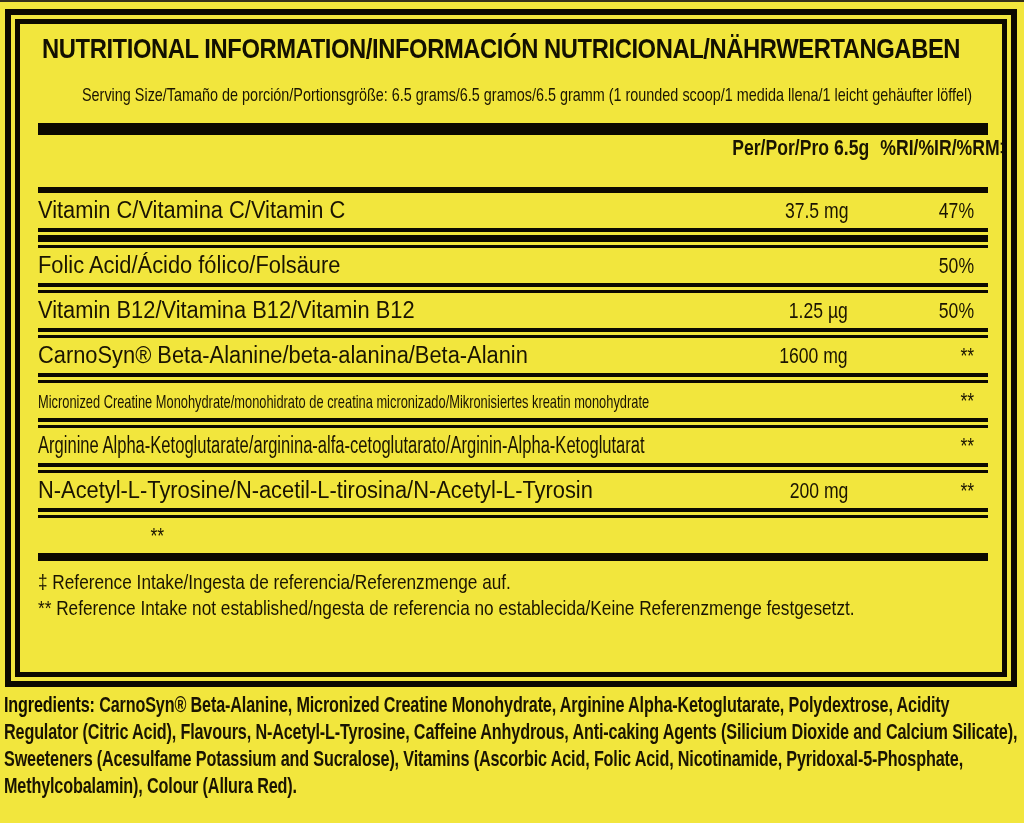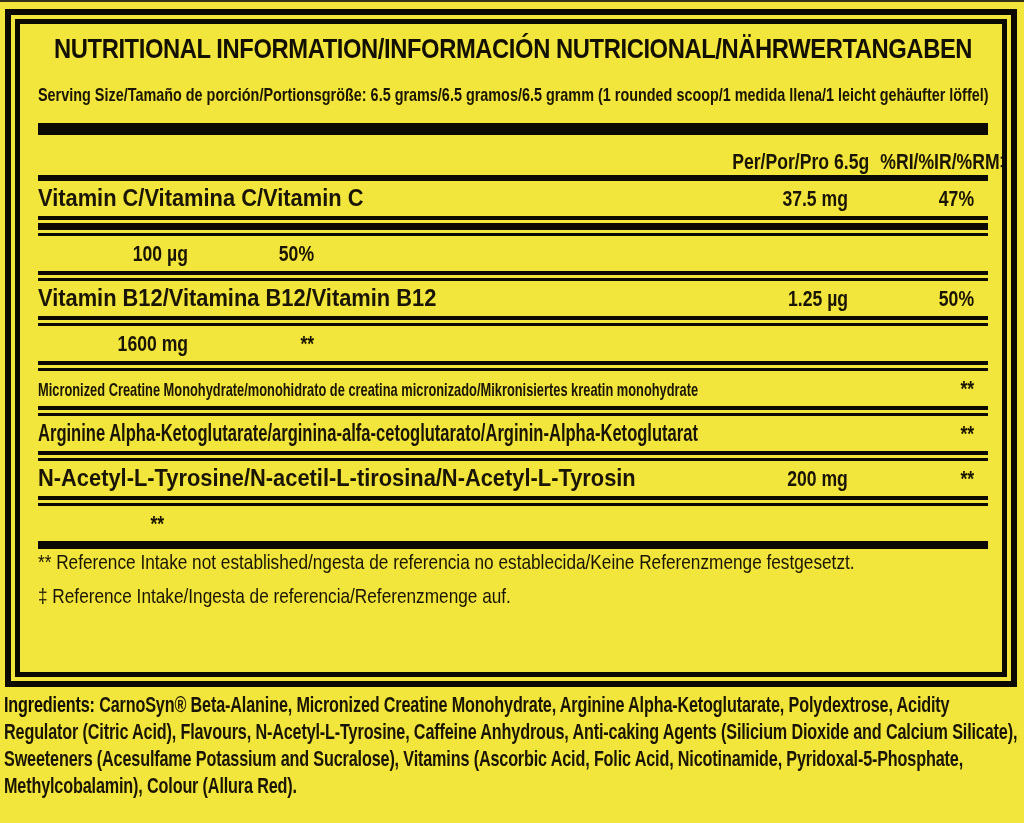--- a/index.html
+++ b/index.html
@@ -17,29 +17,29 @@
     border:6px solid #0c0900;box-sizing:border-box;background:#f2e63d;
   }
   .panel-inner{
     margin:4px;border:5px solid #0c0900;box-sizing:border-box;
     height:calc(100% - 8px);
     padding:0 14px 0 18px;overflow:hidden;
   }
   .fit{display:inline-block;white-space:nowrap;}
   .fl{transform-origin:0 50%;}
   .fr{transform-origin:100% 50%;}
-  .title{margin:8px 0 0 16px;font-size:28px;line-height:34px;font-weight:700;color:#131001;letter-spacing:-0.5px;}
-  .serving{font-size:21px;line-height:28px;font-weight:700;}
+  .title{margin:8px 0 0 4px;font-size:28px;line-height:34px;font-weight:700;color:#131001;letter-spacing:-0.5px;}
+  .serving{font-size:21px;line-height:28px;font-weight:400;margin-left:44px;}
   .serving.first{margin-top:14px;}
   .bar{background:#0c0900;}
   .bar.thick{height:12px;margin-top:14px;}
   .bar.mid{height:6px;}
   .bar.bottom{height:8px;}
-  .thead{display:flex;height:40px;align-items:flex-end;font-weight:700;font-size:22px;}
-  .trow{display:flex;height:35px;align-items:center;font-weight:700;}
+  .thead{display:flex;height:52px;align-items:flex-start;font-weight:700;font-size:22px;}
+  .trow{display:flex;height:35px;align-items:center;font-weight:400;}
   .c-name{flex:1;min-width:0;font-size:23px;}
   .c-amt{width:150px;text-align:right;font-size:22px;}
   .c-ri{width:140px;text-align:right;font-size:22px;padding-right:14px;box-sizing:border-box;}
   .c-ri.hdr{padding-right:4px;}
   .divider{height:3px;border-top:4px solid #0c0900;border-bottom:3px solid #0c0900;}
   .footnote{font-size:21px;line-height:26px;font-weight:400;}
   .footnote.first{margin-top:8px;}
   .ingredients-wrap{position:absolute;left:4px;top:692px;width:1020px;margin:0;overflow:visible;}
   .ingredients{
     display:block;width:1356px;
@@ -72,31 +72,32 @@
 
     <div id="rows">
         <div class="trow">
           <div class="c-name"><span class="fit fl" style="transform: scaleX(0.95);">Vitamin C/Vitamina C/Vitamin C</span></div>
           <div class="c-amt"><span class="fit fr" style="transform: scaleX(0.8);">37.5 mg</span></div>
           <div class="c-ri"><span class="fit fr" style="transform: scaleX(0.8);">47%</span></div>
         </div>
         <div class="divider"></div>
         <div class="divider"></div>
         <div class="trow">
-          <div class="c-amt"><span class="fit fr" style="transform: scaleX(0.8);">100 µg</span></div>
+          <div class="c-name"><span class="fit fl" style="transform: scaleX(0.95);">Folic Acid/Ácido fólico/Folsäure</span></div>
           <div class="c-ri"><span class="fit fr" style="transform: scaleX(0.8);">50%</span></div>
         </div>
         <div class="divider"></div>
         <div class="trow">
           <div class="c-name"><span class="fit fl" style="transform: scaleX(0.95);">Vitamin B12/Vitamina B12/Vitamin B12</span></div>
           <div class="c-amt"><span class="fit fr" style="transform: scaleX(0.8);">1.25 µg</span></div>
           <div class="c-ri"><span class="fit fr" style="transform: scaleX(0.8);">50%</span></div>
         </div>
         <div class="divider"></div>
         <div class="trow">
+          <div class="c-name"><span class="fit fl" style="transform: scaleX(0.95);">CarnoSyn® Beta-Alanine/beta-alanina/Beta-Alanin</span></div>
           <div class="c-amt"><span class="fit fr" style="transform: scaleX(0.8);">1600 mg</span></div>
           <div class="c-ri"><span class="fit fr" style="transform: scaleX(0.8);">**</span></div>
         </div>
         <div class="divider"></div>
         <div class="trow">
           <div class="c-name"><span class="fit fl" style="font-size: 19px; transform: scaleX(0.676);">Micronized Creatine Monohydrate/monohidrato de creatina micronizado/Mikronisiertes kreatin monohydrate</span></div>
           <div class="c-ri"><span class="fit fr" style="transform: scaleX(0.8);">**</span></div>
         </div>
         <div class="divider"></div>
         <div class="trow">
@@ -110,21 +111,21 @@
           <div class="c-ri"><span class="fit fr" style="transform: scaleX(0.8);">**</span></div>
         </div>
         <div class="divider"></div>
         <div class="trow">
           <div class="c-ri"><span class="fit fr" style="transform: scaleX(0.8);">**</span></div>
         </div>
       </div>
 
     <div class="bar bottom"></div>
 
+    <div class="footnote first"><span class="fit fl" style="transform: scaleX(0.82);">‡ Reference Intake/Ingesta de referencia/Referenzmenge auf.</span></div>
     <div class="footnote"><span class="fit fl" style="transform: scaleX(0.82);">** Reference Intake not established/ngesta de referencia no establecida/Keine Referenzmenge festgesetzt.</span></div>
-    <div class="footnote first"><span class="fit fl" style="transform: scaleX(0.82);">‡ Reference Intake/Ingesta de referencia/Referenzmenge auf.</span></div>
 
   </div>
 </div>
 
 <p class="ingredients-wrap">
   <span class="ingredients"><b>Ingredients:</b> <span>CarnoSyn® Beta-Alanine, Micronized Creatine Monohydrate, Arginine Alpha-Ketoglutarate, Polydextrose, Acidity Regulator (Citric Acid), Flavours, N-Acetyl-L-Tyrosine, Caffeine Anhydrous, Anti-caking Agents (Silicium Dioxide and Calcium Silicate), Sweeteners (Acesulfame Potassium and Sucralose), Vitamins (Ascorbic Acid, Folic Acid, Nicotinamide, Pyridoxal-5-Phosphate, Methylcobalamin), Colour (Allura Red).</span></span>
 </p>
 
 </body></html>

